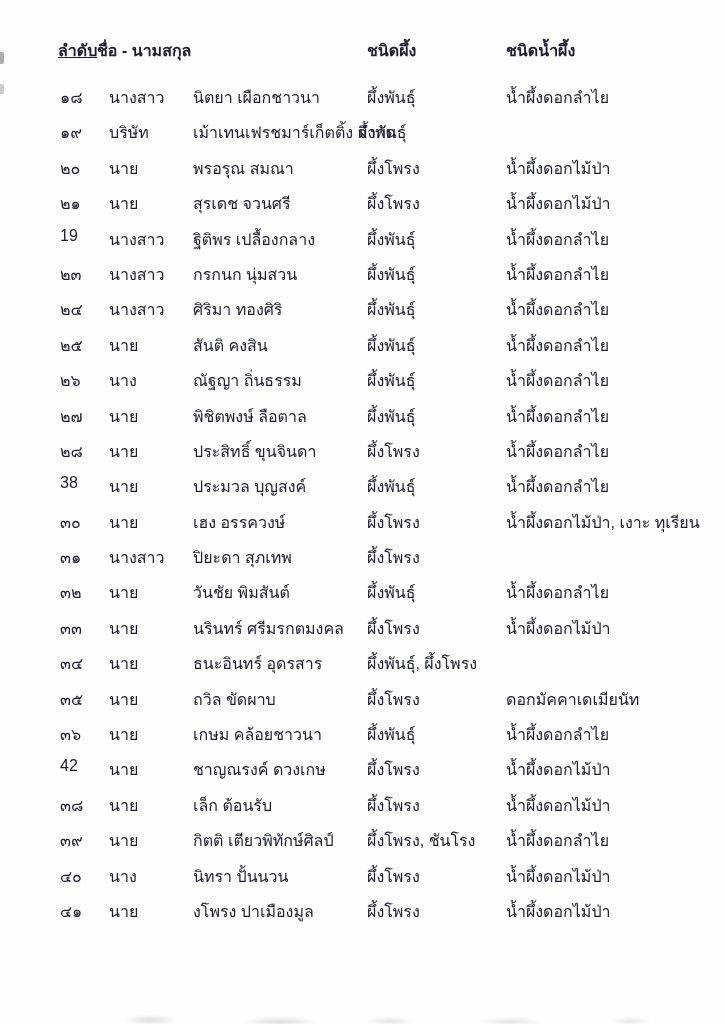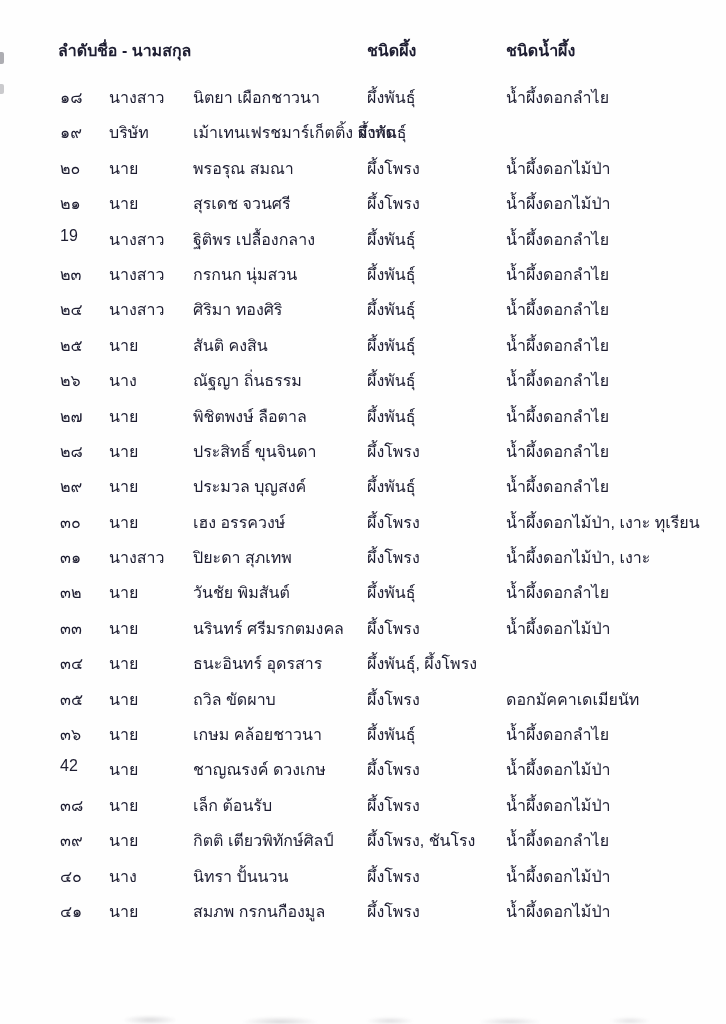--- a/index.html
+++ b/index.html
@@ -20,21 +20,21 @@
   .table-header {
     position: absolute;
     top: 38px;
     left: 0;
     width: 100%;
     height: 26px;
     font-weight: bold;
     font-size: 16px;
   }
   .table-header span { position: absolute; white-space: nowrap; }
-  .h-no    { left: 58px;  }
+  .h-no    { left: 58px; text-decoration: underline;  }
   .h-name  { left: 97px;  }
   .h-bee   { left: 367px; text-align: right; }
   .h-honey { left: 506px; }
 
   
   .rows {
     position: absolute;
     top: 80px;
     left: 0;
     width: 100%;
@@ -179,41 +179,40 @@
 
     <div class="row">
       <span class="c-no">๒๘</span>
       <span class="c-title">นาย</span>
       <span class="c-name">ประสิทธิ์ ขุนจินดา</span>
       <span class="c-bee">ผึ้งโพรง</span>
       <span class="c-honey">น้ำผึ้งดอกลำไย</span>
     </div>
 
     <div class="row">
-      <span class="c-no">๒๙</span>
+      <span class="c-no">38</span>
       <span class="c-title">นาย</span>
       <span class="c-name">ประมวล บุญสงค์</span>
       <span class="c-bee">ผึ้งพันธุ์</span>
       <span class="c-honey">น้ำผึ้งดอกลำไย</span>
     </div>
 
     <div class="row">
       <span class="c-no">๓๐</span>
       <span class="c-title">นาย</span>
       <span class="c-name">เฮง อรรควงษ์</span>
       <span class="c-bee">ผึ้งโพรง</span>
       <span class="c-honey">น้ำผึ้งดอกไม้ป่า, เงาะ ทุเรียน</span>
     </div>
 
     <div class="row">
       <span class="c-no">๓๑</span>
       <span class="c-title">นางสาว</span>
       <span class="c-name">ปิยะดา สุภเทพ</span>
       <span class="c-bee">ผึ้งโพรง</span>
-      <span class="c-honey">น้ำผึ้งดอกไม้ป่า, เงาะ</span>
     </div>
 
     <div class="row">
       <span class="c-no">๓๒</span>
       <span class="c-title">นาย</span>
       <span class="c-name">วันชัย พิมสันต์</span>
       <span class="c-bee">ผึ้งพันธุ์</span>
       <span class="c-honey">น้ำผึ้งดอกลำไย</span>
     </div>
 
@@ -276,21 +275,21 @@
       <span class="c-no">๔๐</span>
       <span class="c-title">นาง</span>
       <span class="c-name">นิทรา ปั้นนวน</span>
       <span class="c-bee">ผึ้งโพรง</span>
       <span class="c-honey">น้ำผึ้งดอกไม้ป่า</span>
     </div>
 
     <div class="row">
       <span class="c-no">๔๑</span>
       <span class="c-title">นาย</span>
-      <span class="c-name">สมภพ กรกนกืองมูล</span>
+      <span class="c-name">งโพรง ปาเมืองมูล</span>
       <span class="c-bee">ผึ้งโพรง</span>
       <span class="c-honey">น้ำผึ้งดอกไม้ป่า</span>
     </div>
   </div>
 
   <div class="edge-mark m1"></div>
   <div class="edge-mark m2"></div>
   <div class="bottom-smudge"></div>
 </div>
 

